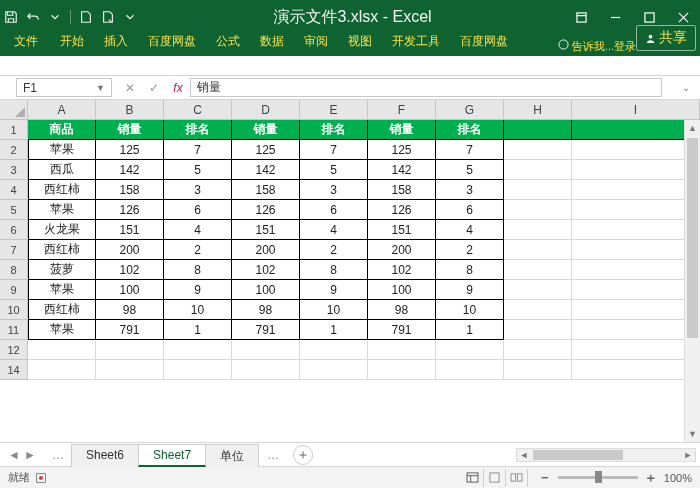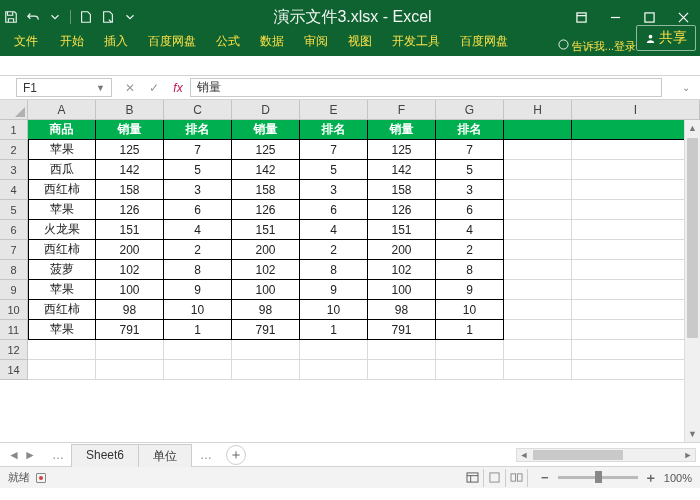--- a/index.html
+++ b/index.html
@@ -362,20 +362,21 @@
 </div>
 
 <div class="tabstrip">
   <div class="tabnav">
     <div class="nbtn">◄</div>
     <div class="nbtn">►</div>
   </div>
   <div class="dots">…</div>
   <div class="sheettabs">
     <div class="stab inactive">Sheet6</div>
+    <div class="stab active">Sheet7</div>
     <div class="stab inactive">单位</div>
   </div>
   <div class="dots">…</div>
   <div class="addsheet">＋</div>
   <div class="hsplit"></div>
   <div class="hsb">
     <div class="ar">◄</div>
     <div class="thumb"></div>
     <div style="flex:1"></div>
     <div class="ar">►</div>

